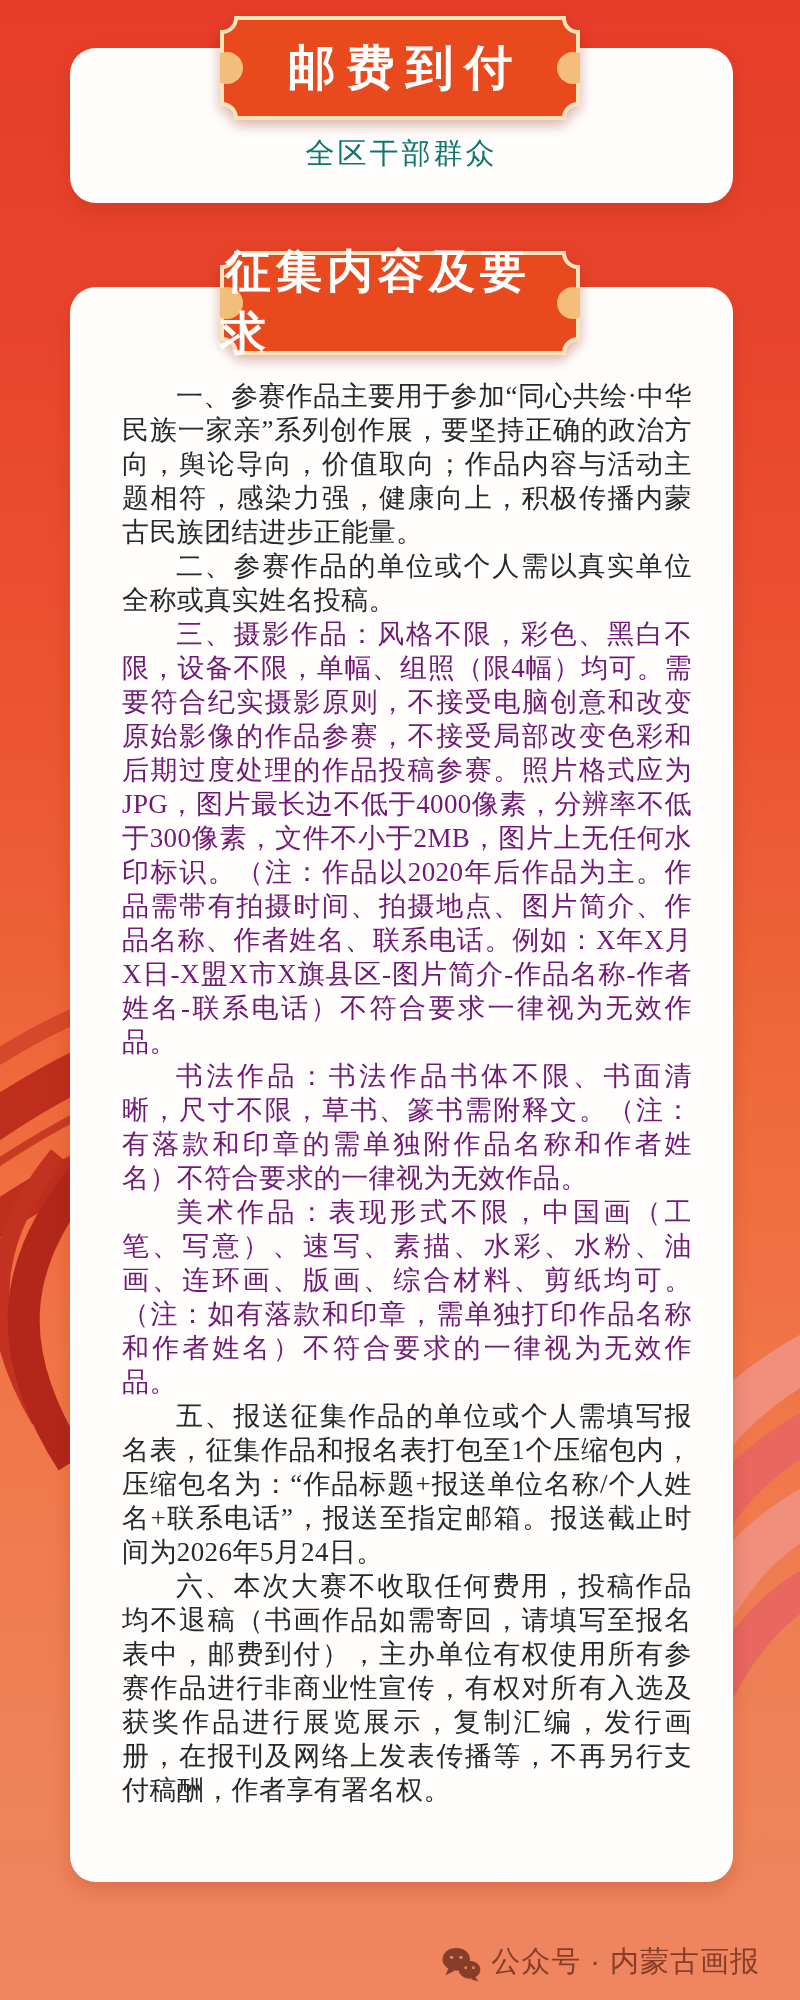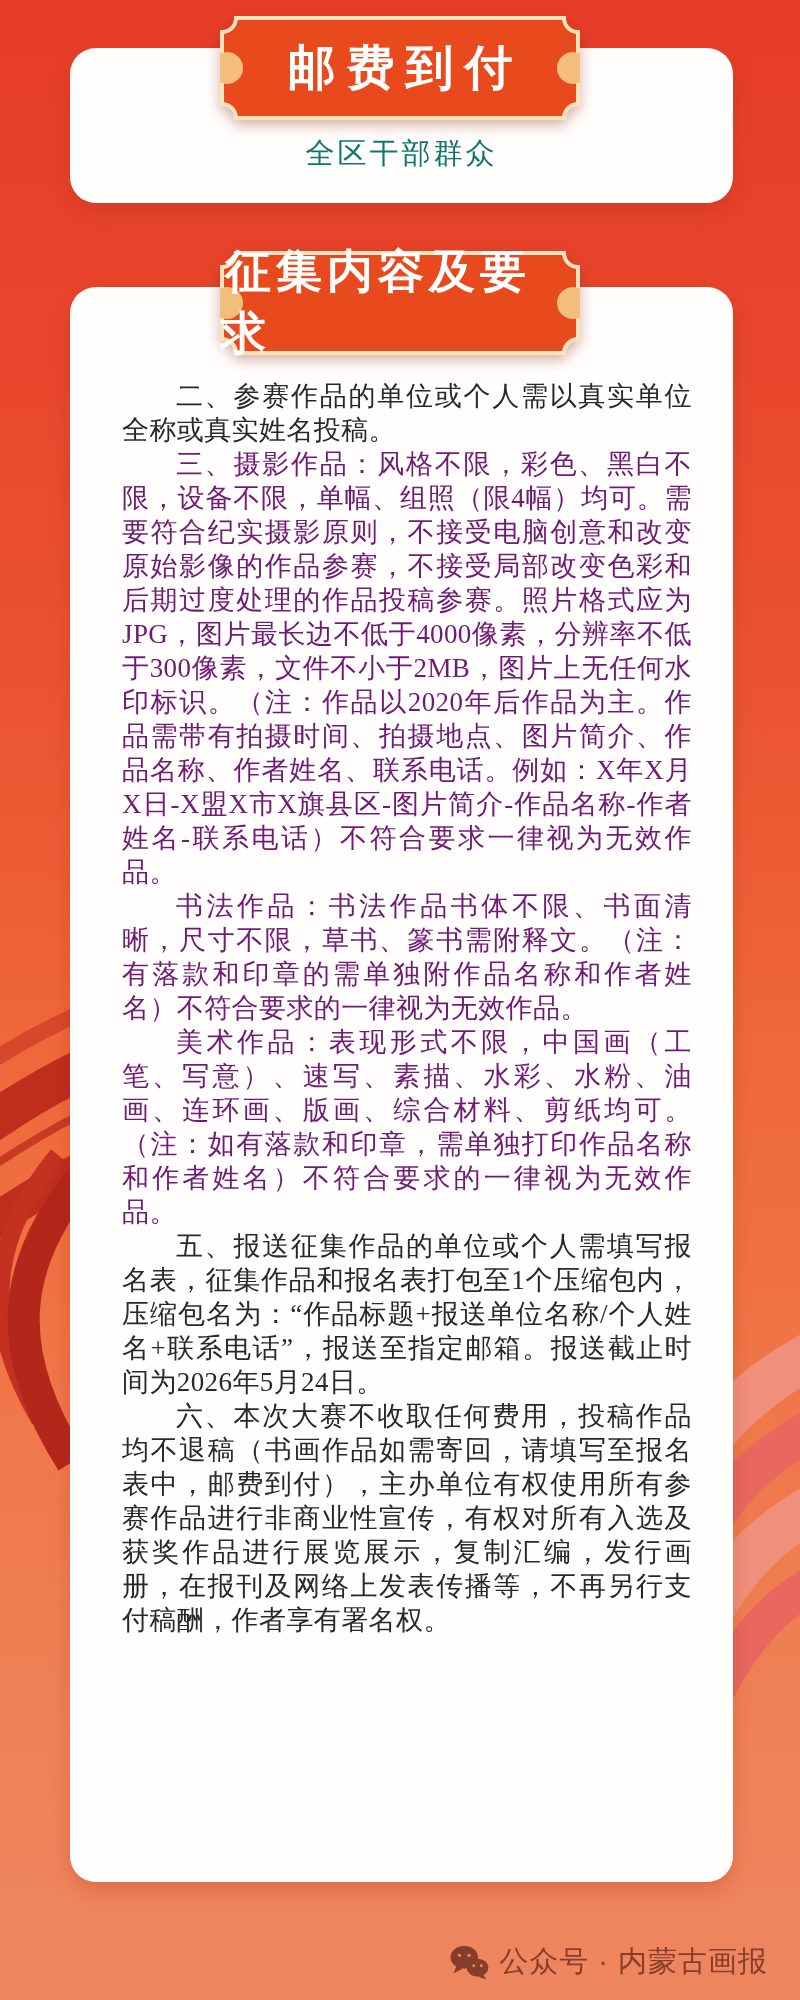--- a/index.html
+++ b/index.html
@@ -41,22 +41,22 @@
     text-align:center;font-size:29px;letter-spacing:3px;color:#0f766e;
   }
   .card2 p{
     margin:0;text-indent:2em;
     font-size:27px;line-height:34px;letter-spacing:.4px;
     text-align:justify;
   }
   .tone-dark{color:#282828;}
   .tone-red{color:#701a75;font-family:Liberation Serif, serif;}
   .watermark{
-    position:absolute;right:32px;top:1942px;
-    display:flex;align-items:center;gap:10px;
+    position:absolute;right:40px;top:1942px;
+    display:flex;align-items:flex-end;gap:10px;
     font-family:"Liberation Sans",sans-serif;
     font-size:29px;letter-spacing:1px;
     color:#753120;opacity:.85;
   }
   .watermark svg{display:block;}
 </style>
 </head>
 <body>
 
 <div class="poster">
@@ -84,20 +84,21 @@
   <div class="plaque plaque1">
     <svg width="360" height="104" viewBox="0 0 360 104" xmlns="http://www.w3.org/2000/svg">
       <path d="M16,2 H344 A14,14 0 0 0 358,16 V88 A14,14 0 0 0 344,102 H16 A14,14 0 0 0 2,88 V16 A14,14 0 0 0 16,2 Z" fill="#e84a1e" stroke="#f9e3bb" stroke-width="4"></path>
       <circle cx="7" cy="52" r="16" fill="#f3bd7c"></circle>
       <circle cx="353" cy="52" r="16" fill="#f3bd7c"></circle>
     </svg>
     <span class="plaque-title">邮费到付</span>
   </div>
 
   <div class="card card2">
+    <p class="tone-dark">一、参赛作品主要用于参加“同心共绘·中华民族一家亲”系列创作展，要坚持正确的政治方向，舆论导向，价值取向；作品内容与活动主题相符，感染力强，健康向上，积极传播内蒙古民族团结进步正能量。</p>
     <p class="tone-dark">二、参赛作品的单位或个人需以真实单位全称或真实姓名投稿。</p>
     <p class="tone-red">三、摄影作品：风格不限，彩色、黑白不限，设备不限，单幅、组照（限4幅）均可。需要符合纪实摄影原则，不接受电脑创意和改变原始影像的作品参赛，不接受局部改变色彩和后期过度处理的作品投稿参赛。照片格式应为JPG，图片最长边不低于4000像素，分辨率不低于300像素，文件不小于2MB，图片上无任何水印标识。（注：作品以2020年后作品为主。作品需带有拍摄时间、拍摄地点、图片简介、作品名称、作者姓名、联系电话。例如：X年X月X日-X盟X市X旗县区-图片简介-作品名称-作者姓名-联系电话）不符合要求一律视为无效作品。</p>
     <p class="tone-red">书法作品：书法作品书体不限、书面清晰，尺寸不限，草书、篆书需附释文。（注：有落款和印章的需单独附作品名称和作者姓名）不符合要求的一律视为无效作品。</p>
     <p class="tone-red">美术作品：表现形式不限，中国画（工笔、写意）、速写、素描、水彩、水粉、油画、连环画、版画、综合材料、剪纸均可。（注：如有落款和印章，需单独打印作品名称和作者姓名）不符合要求的一律视为无效作品。</p>
     <p class="tone-dark">五、报送征集作品的单位或个人需填写报名表，征集作品和报名表打包至1个压缩包内，压缩包名为：“作品标题+报送单位名称/个人姓名+联系电话”，报送至指定邮箱。报送截止时间为2026年5月24日。</p>
     <p class="tone-dark">六、本次大赛不收取任何费用，投稿作品均不退稿（书画作品如需寄回，请填写至报名表中，邮费到付），主办单位有权使用所有参赛作品进行非商业性宣传，有权对所有入选及获奖作品进行展览展示，复制汇编，发行画册，在报刊及网络上发表传播等，不再另行支付稿酬，作者享有署名权。</p>
   </div>
 
   <div class="plaque plaque2">
     <svg width="360" height="104" viewBox="0 0 360 104" xmlns="http://www.w3.org/2000/svg">

